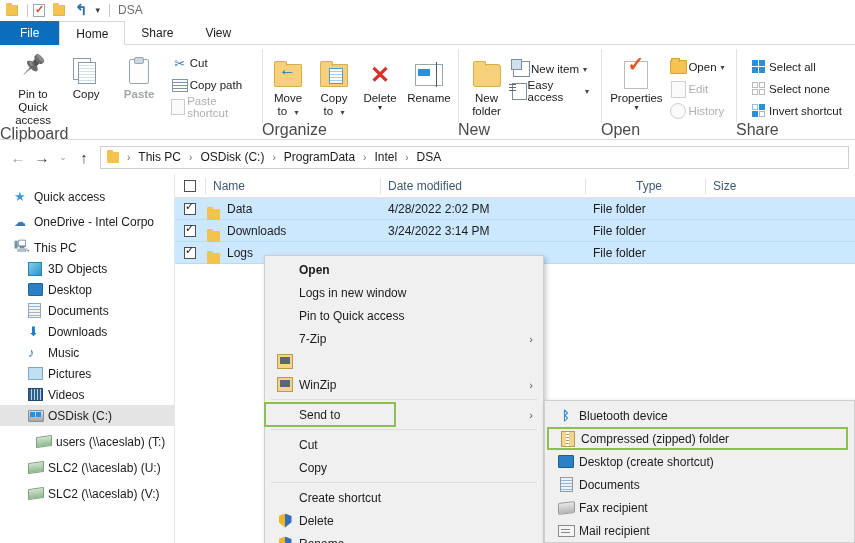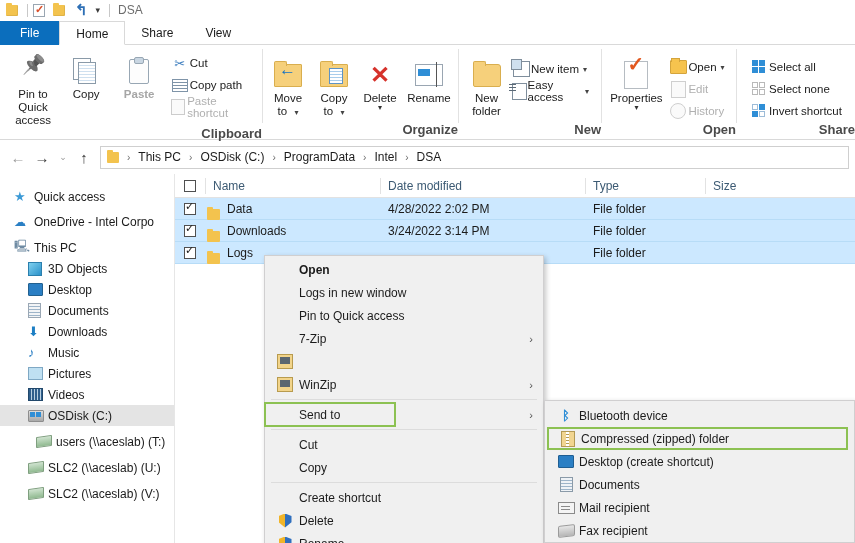--- a/index.html
+++ b/index.html
@@ -79,22 +79,22 @@
     display:flex; flex-direction:column; align-items:center;
     position:relative; padding: 3px 0 0 0;
     box-sizing:border-box;
   }
   .rgroup + .rgroup::before{
     content:""; position:absolute; left:0; top:4px; bottom:16px;
     width:1px; background:#e2e2e2;
   }
   .rgroup-body{ display:flex; align-items:flex-start; flex:1; padding: 2px 8px 0 8px; }
   .rgroup-label{
-    font-size:13px; color:#4a4a4a; text-align:right;
-    height:16px; line-height:14px; width:100%;font-weight:bold;
+    font-size:16px; color:#4a4a4a; text-align:left;
+    height:16px; line-height:14px; width:100%;
   }
   .bigbtn{
     display:flex; flex-direction:column; align-items:center; justify-content:flex-start;
     width: 60px; padding-top: 4px; font-size:11.5px; color:#1b1b1b; text-align:center;
     line-height:13px;
   }
   .bigbtn .ico{ height:34px; display:flex; align-items:center; justify-content:center; }
   .bigbtn.dim{ color:#a6a6a6;font-weight:bold; }
   .smallcol{ display:flex; flex-direction:column; justify-content:center; padding-top:2px;}
   .smallbtn{
@@ -288,21 +288,21 @@
     height:24px; display:flex; align-items:center; font-size:12px; color:#3c5a73;
     border-bottom:1px solid #e2e2e2; box-sizing:border-box;
   }
   .col{ position:relative; height:24px; line-height:24px; padding-left:8px; box-sizing:border-box; }
   .col + .col::before{
     content:""; position:absolute; left:0; top:4px; bottom:4px; width:1px; background:#e2e2e2;
   }
   .col-check{ width:30px; display:flex; align-items:center; justify-content:center; padding:0;}
   .col-name{ width:175px; }
   .col-date{ width:205px; }
-  .col-type{ width:120px; }
+  .col-type{ width:120px;text-align:center; }
   .col-size{ width:80px; }
   .sortmark{
     position:absolute; left:52px; top:-5px; font-size:9px; color:#5b7fa0;
   }
   .hdr-check{
     width:12px;height:12px;border:1px solid #4f4f4f;background:#fff;box-sizing:border-box;
   }
   .row{
     height:22px; display:flex; align-items:center; font-size:12px; color:#1b1b1b;
     background:#cce8ff; box-sizing:border-box;
@@ -866,29 +866,29 @@
       <span>Desktop (create shortcut)</span>
     </div>
     <div class="smi">
       <span class="mico">
           <span class="doc-ico"></span>
         </span>
       <span>Documents</span>
     </div>
     <div class="smi">
       <span class="mico">
+          <span class="fax-ico"></span>
+        </span>
+      <span>Fax recipient</span>
+    </div>
+    <div class="smi">
+      <span class="mico">
           <span class="mail-ico"></span>
         </span>
       <span>Mail recipient</span>
-    </div>
-    <div class="smi">
-      <span class="mico">
-          <span class="fax-ico"></span>
-        </span>
-      <span>Fax recipient</span>
     </div>
     <div class="smi">
       
       
     </div>
   </div>
 
 </div>
 
 </body></html>

